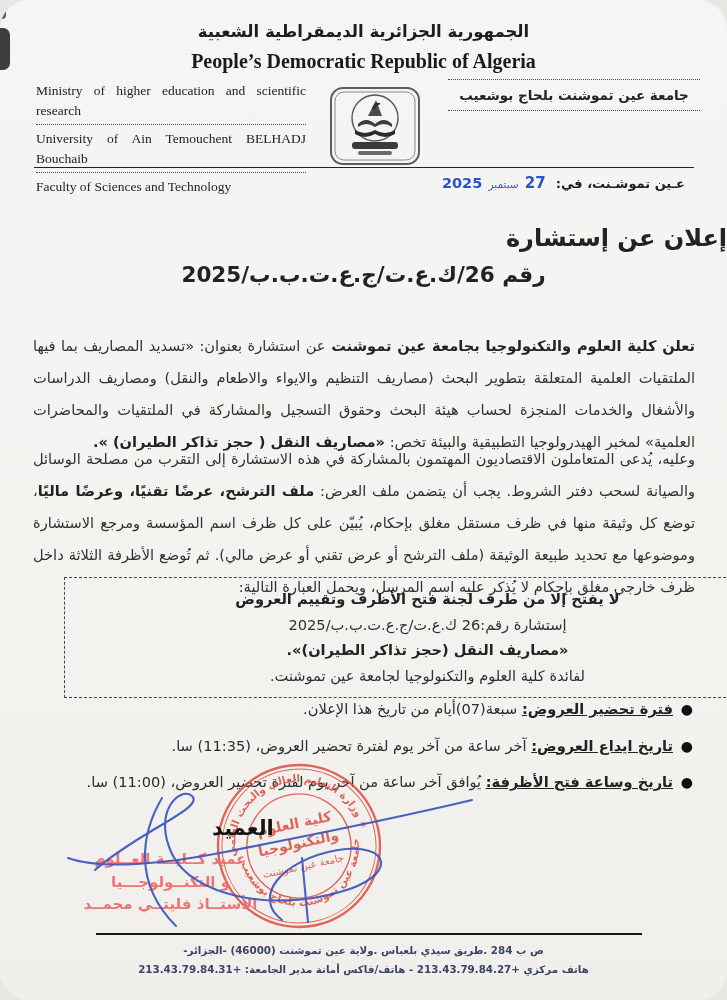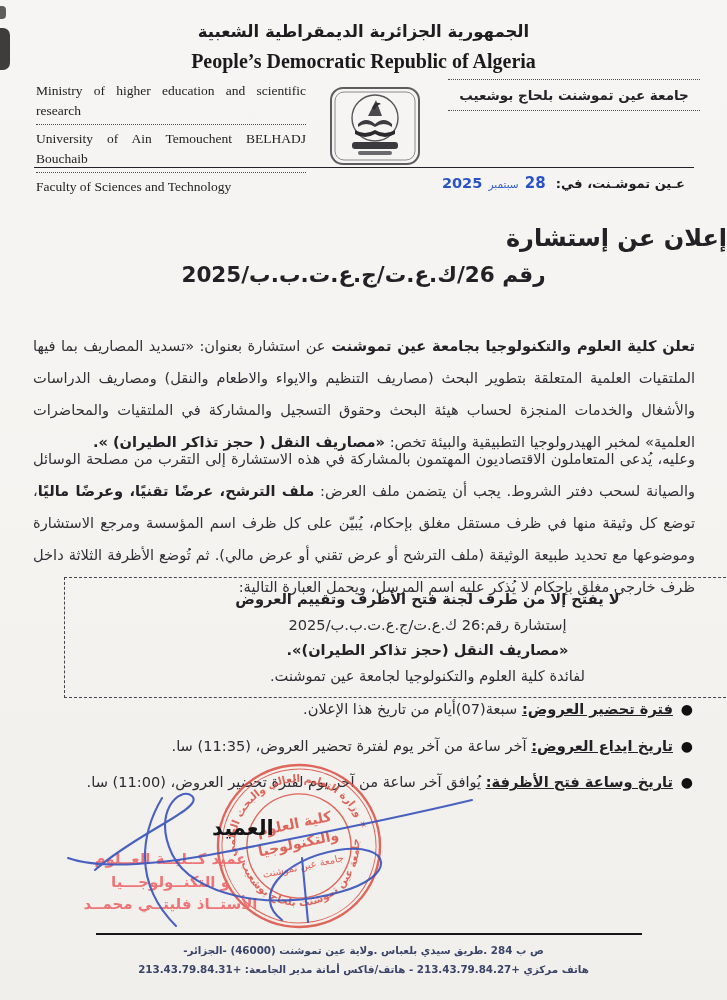--- a/index.html
+++ b/index.html
@@ -3,20 +3,21 @@
 <meta charset="utf-8">
 <style>
   * { margin:0; padding:0; box-sizing:border-box; }
   html,body { background:#e8e7e4; }
   .page {
     position:relative; width:727px; height:1000px; margin:0 auto;
     background:linear-gradient(180deg,#f6f5f3 0%,#f4f3f0 55%,#f0efeb 100%);
     overflow:hidden;
     font-family:"DejaVu Sans", sans-serif;
     color:#2e2e33;
+    border-radius:29px;
   }
   
   .artifact1 { position:absolute; left:0; top:28px; width:10px; height:42px; background:#1c1c1c; border-radius:0 7px 7px 0; opacity:.85; }
   .artifact2 { position:absolute; left:0; top:6px; width:6px; height:13px; background:#2a2a2a; border-radius:0 4px 4px 0; opacity:.75; }
 
   .ar { direction:rtl; }
   .b { font-weight:700; color:#232327; }
 
   .title-ar { position:absolute; top:22px; left:0; width:100%; text-align:center;
     font-size:16.5px; font-weight:700; color:#1d1d20; letter-spacing:.2px; }
@@ -112,21 +113,21 @@
   <div class="hdr-right ar">
     <div class="sep"></div>
     <div class="ln">جامعة عين تموشنت بلحاج بوشعيب</div>
     <div class="sep"></div>
   </div>
 
   <div class="hdr-rule"></div>
 
   <div class="dateline">
     <span class="lbl">عـين تموشـنت، في:</span>
-    <span class="day">28</span>
+    <span class="day">27</span>
     <span class="mon">سبتمبر</span>
     <span class="yr">2025</span>
   </div>
 
   <div class="ann-title ar">إعلان عن إستشارة</div>
   <div class="ann-ref">رقم 26/ك.ع.ت/ج.ع.ت.ب.ب/2025</div>
 
   <p class="para para1"><span class="b">تعلن كلية العلوم والتكنولوجيا بجامعة عين تموشنت </span><span>عن استشارة بعنوان: «تسديد المصاريف بما فيها الملتقيات العلمية المتعلقة بتطوير البحث (مصاريف التنظيم والايواء والاطعام والنقل) ومصاريف الدراسات والأشغال والخدمات المنجزة لحساب هيئة البحث وحقوق التسجيل والمشاركة في الملتقيات والمحاضرات العلمية» لمخبر الهيدرولوجيا التطبيقية والبيئة تخص: </span><span class="b">«مصاريف النقل ( حجز تذاكر الطيران) ».</span></p>
   <p class="para para2"><span>وعليه، يُدعى المتعاملون الاقتصاديون المهتمون بالمشاركة في هذه الاستشارة إلى التقرب من مصلحة الوسائل والصيانة لسحب دفتر الشروط. يجب أن يتضمن ملف العرض: </span><span class="b">ملف الترشح، عرضًا تقنيًا، وعرضًا ماليًا</span><span>، توضع كل وثيقة منها في ظرف مستقل مغلق بإحكام، يُبيّن على كل ظرف اسم المؤسسة ومرجع الاستشارة وموضوعها مع تحديد طبيعة الوثيقة (ملف الترشح أو عرض تقني أو عرض مالي). ثم تُوضع الأظرفة الثلاثة داخل ظرف خارجي مغلق بإحكام لا يُذكر عليه اسم المرسل، ويحمل العبارة التالية:</span></p>
 

